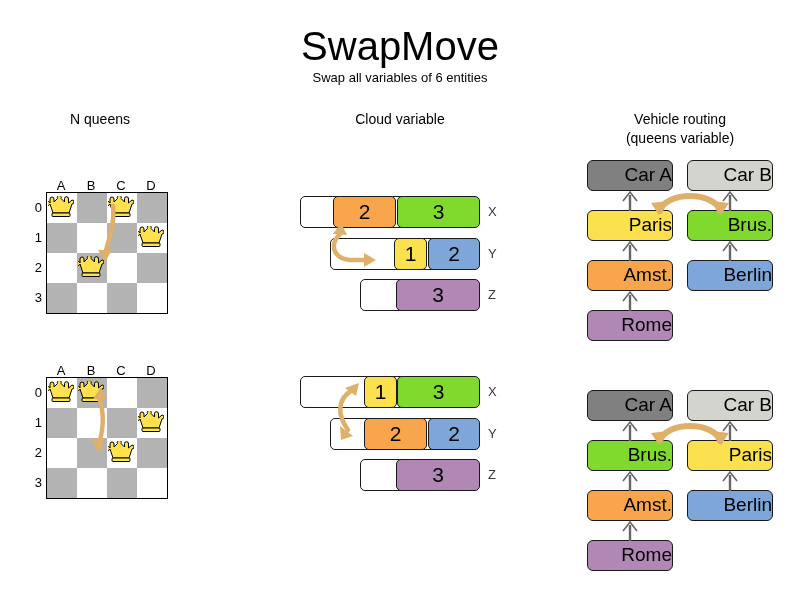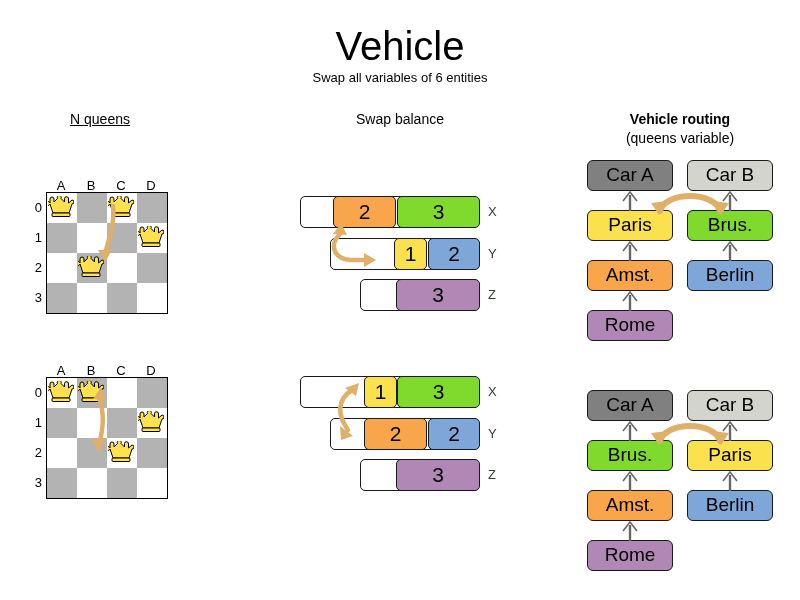--- a/index.html
+++ b/index.html
@@ -99,39 +99,39 @@
   
   .vr-box {
     position: absolute;
     width: 86px;
     height: 31px;
     border: 1.4px solid #1a1a1a;
     border-radius: 6px;
     box-sizing: border-box;
     font-size: 19px;
     line-height: 28px;
-    text-align: center;
+    text-align: right;
     color: #000;
   }
   .vr-arrow { position: absolute; }
 
   
   .swap-arrow { position: absolute; pointer-events: none; }
 </style>
 </head>
 <body>
 
-<div id="page-title">Vehicle</div>
+<div id="page-title">SwapMove</div>
 <div id="page-subtitle">Swap all variables of 6 entities</div>
 
-<div class="col-heading" style="left:30px; top:110px; width:140px;text-decoration:underline;">N queens</div>
-
-<div class="col-heading" style="left:330px; top:110px; width:140px;">Swap balance</div>
-
-<div class="col-heading" style="left:610px; top:110px; width:140px;font-weight:bold;">Vehicle routing</div>
+<div class="col-heading" style="left:30px; top:110px; width:140px;">N queens</div>
+
+<div class="col-heading" style="left:330px; top:110px; width:140px;">Cloud variable</div>
+
+<div class="col-heading" style="left:610px; top:110px; width:140px;">Vehicle routing</div>
 <div class="col-heading" style="left:610px; top:129px; width:140px;">(queens variable)</div>
 
 <svg width="0" height="0" style="position:absolute;">
   <defs>
     <marker id="uparrow" markerWidth="10" markerHeight="10" refX="5" refY="8" orient="auto">
       <path d="M1,9 L5,1 L9,9" fill="none" stroke="#666666" stroke-width="1.4"></path>
     </marker>
   </defs>
 </svg>
 

